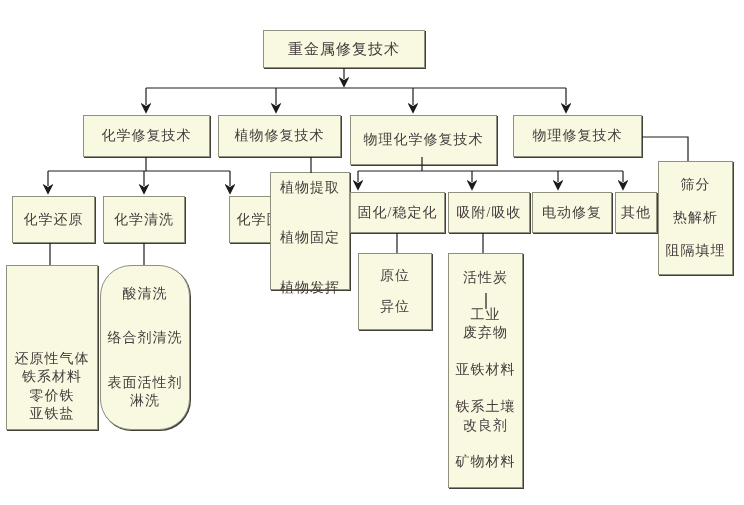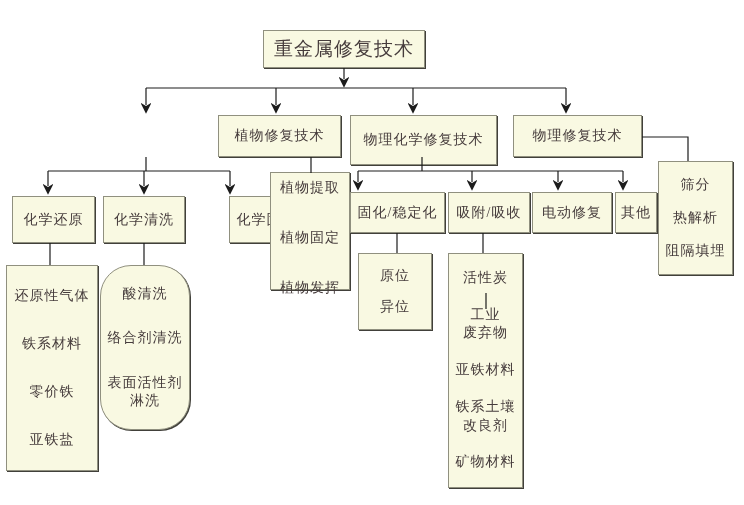--- a/index.html
+++ b/index.html
@@ -24,21 +24,21 @@
     letter-spacing:1px;
     box-sizing:border-box;
     z-index:1;
   }
   .node.list{
     flex-direction:column;
     justify-content:space-around;
     padding:6px 2px;
   }
   .node.list span{white-space:pre-line;line-height:1.3;}
-  .node.root{font-size:19px;}
+  .node.root{font-size:15px;}
   #wires{
     position:absolute;left:0;top:0;z-index:2;
     pointer-events:none;
   }
 </style>
 </head>
 <body>
 
 <div id="stage">
 
@@ -80,20 +80,23 @@
       <path d="M483,233 L483,253"></path>
 
       <path d="M486,293 L486,309"></path>
     </g>
   </svg>
 
   <div class="node root" style="left:263px;top:30px;width:162px;height:38px;">
     <span>重金属修复技术</span>
   </div>
 
+  <div class="node" style="left:83px;top:115px;width:127px;height:42px;">
+    <span>化学修复技术</span>
+  </div>
   <div class="node" style="left:218px;top:115px;width:123px;height:42px;">
     <span>植物修复技术</span>
   </div>
   <div class="node" style="left:350px;top:115px;width:147px;height:50px;">
     <span>物理化学修复技术</span>
   </div>
   <div class="node" style="left:513px;top:115px;width:129px;height:42px;">
     <span>物理修复技术</span>
   </div>
 
@@ -125,21 +128,21 @@
   <div class="node" style="left:615px;top:192px;width:42px;height:41px;">
     <span>其他</span>
   </div>
 
   <div class="node list" style="left:658px;top:161px;width:75px;height:114px;">
     <span>筛分</span>
     <span>热解析</span>
     <span>阻隔填埋</span>
   </div>
 
-  <div class="node list" style="left:6px;top:265px;width:92px;height:206px;">
+  <div class="node list" style="left:6px;top:265px;width:92px;height:165px;justify-content:flex-end;">
     <span>还原性气体</span>
     <span>铁系材料</span>
     <span>零价铁</span>
     <span>亚铁盐</span>
   </div>
 
   <div class="node list" style="left:100px;top:265px;width:90px;height:165px;border-radius:31px;">
     <span>酸清洗</span>
     <span>络合剂清洗</span>
     <span>表面活性剂

